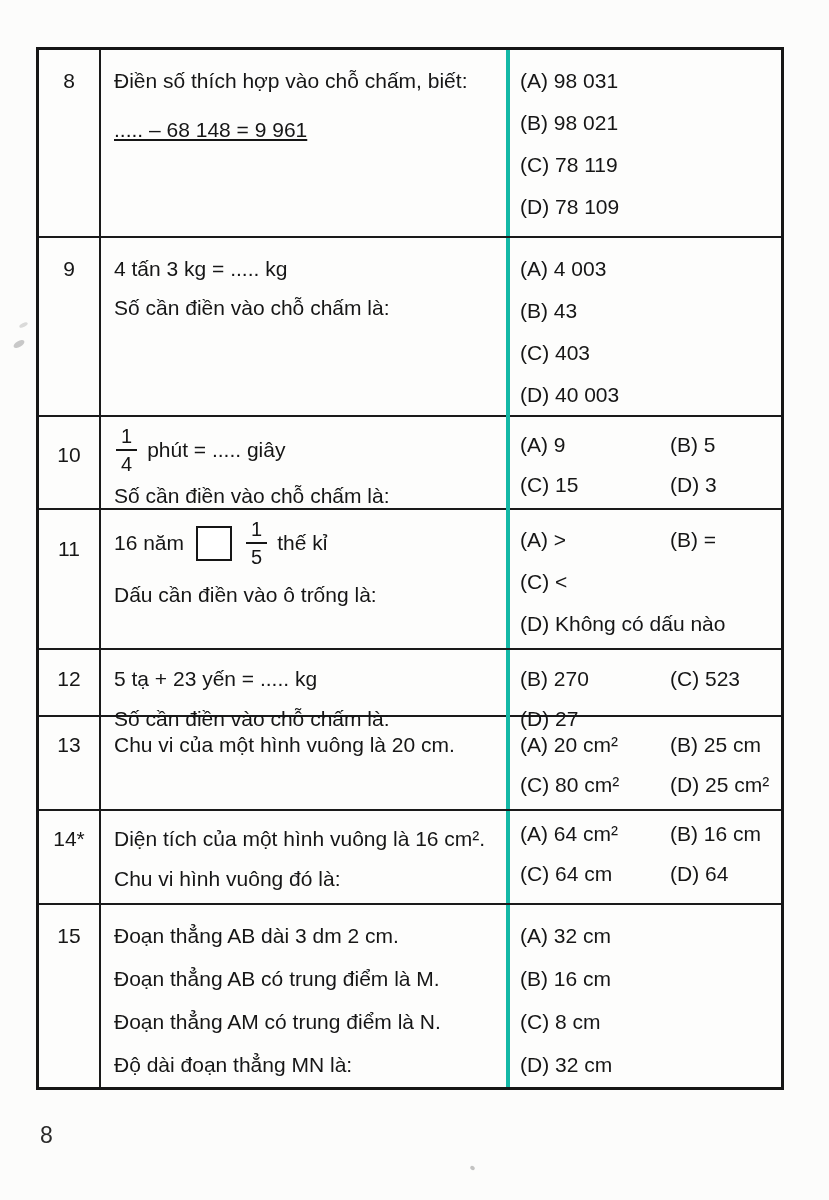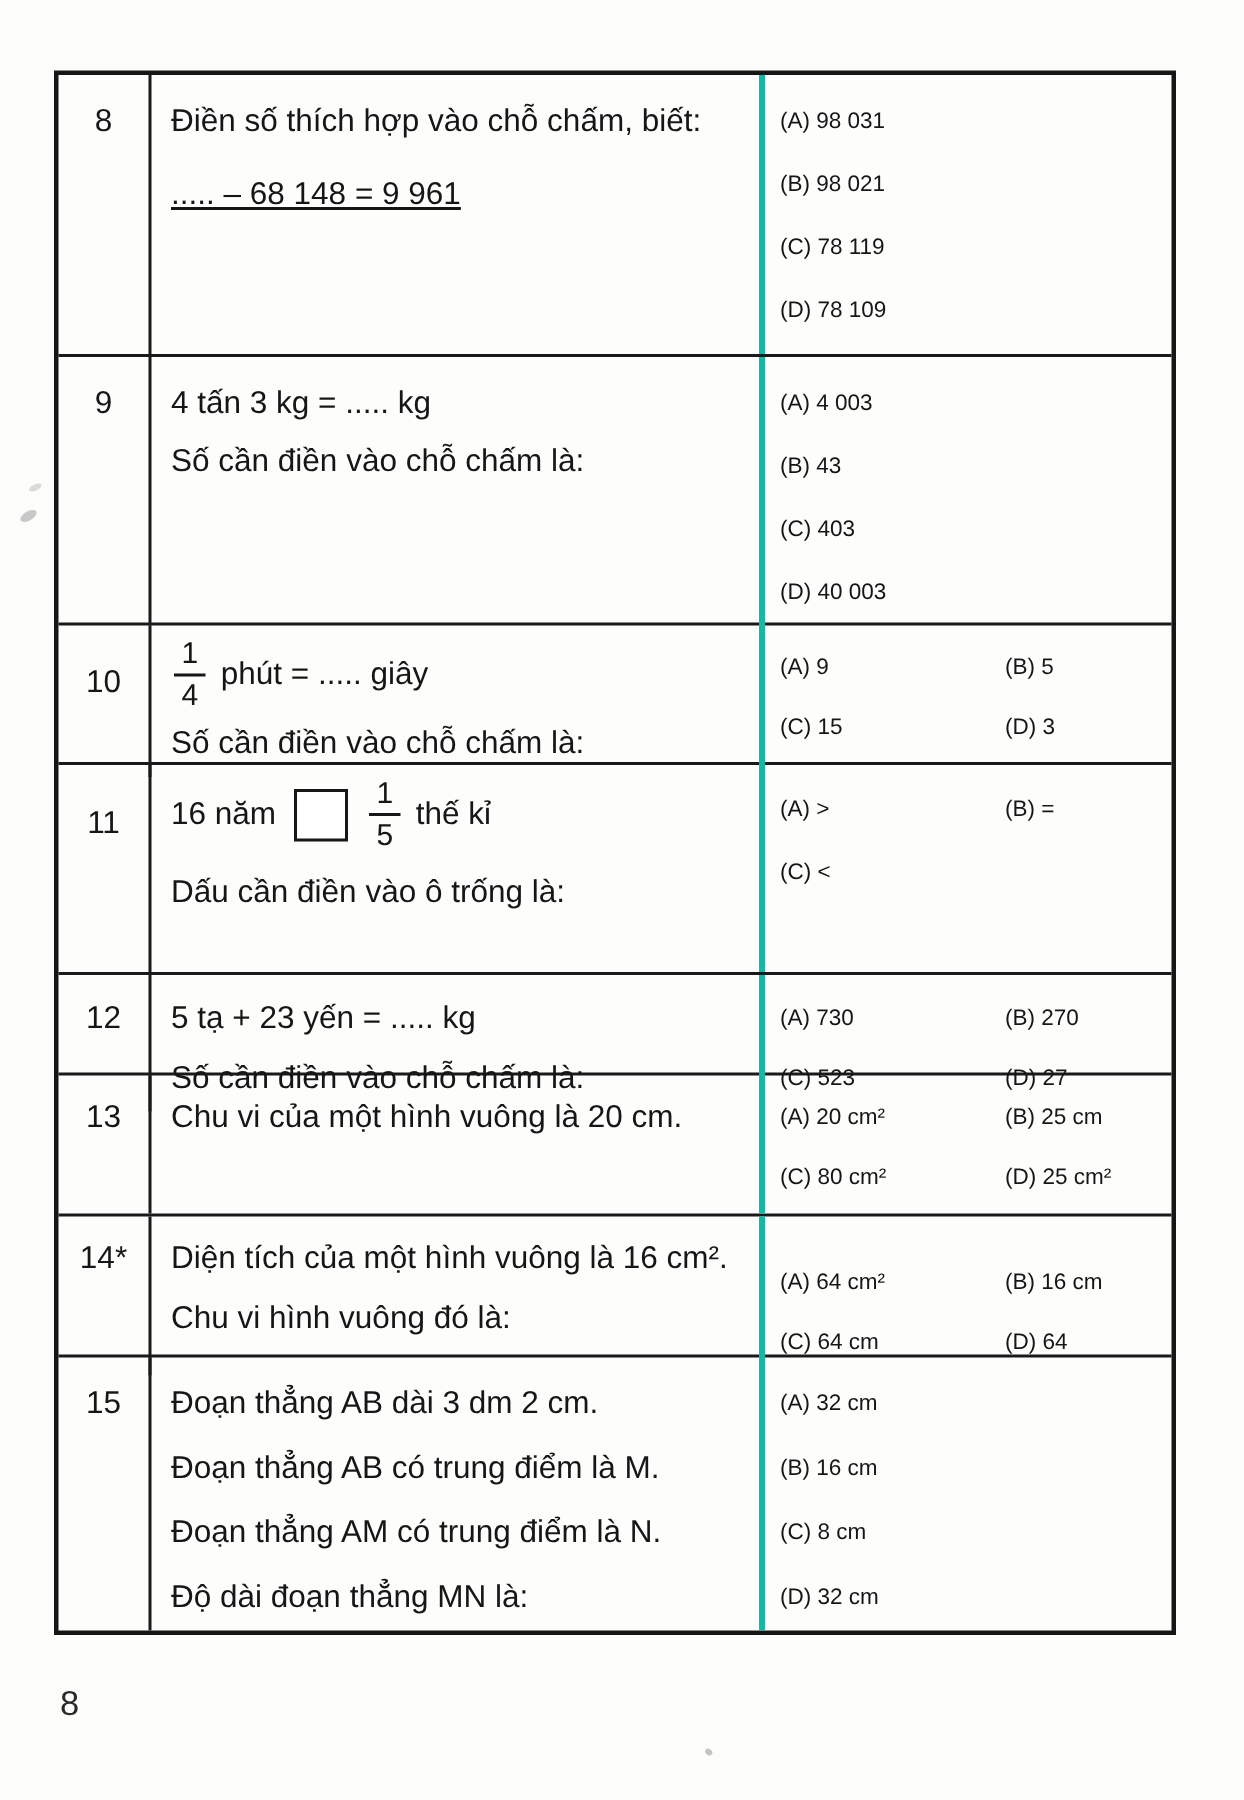--- a/index.html
+++ b/index.html
@@ -26,21 +26,21 @@
     font-size:21px; line-height:28px;
   }
   .cell-q {
     border-right:4px solid #14b8a6;
     padding:17px 8px 8px 13px;
     display:flex; flex-direction:column;
     font-size:21px; line-height:28px;
   }
   .cell-opts {
     padding:17px 4px 8px 10px;
-    font-size:15px; line-height:28px;
+    font-size:21px; line-height:28px;
   }
 
   .qline { white-space:nowrap; }
   .qline.centered { text-align:left;text-decoration:underline; }
   .gap18 > .qline + .qline { margin-top:21px; }
   .gap12 > .qline + .qline { margin-top:11px; }
   .gap15 > .qline + .qline { margin-top:15px; }
 
   .opts-stack { display:flex; flex-direction:column; gap:14px; }
   .opts-stack15 { display:flex; flex-direction:column; gap:15px; }
@@ -157,33 +157,33 @@
           </span>
           <span>thế kỉ</span>
         </div>
         <div class="qline" style="margin-top:12px">Dấu cần điền vào ô trống là:</div>
       </div>
       <div class="cell-opts" style="padding-top:16px">
         <div class="opts-grid rg14">
           <div class="opt">(A) &gt;</div>
           <div class="opt">(B) =</div>
           <div class="opt">(C) &lt;</div>
+          <div class="opt span2">(D) Không có dấu nào</div>
         </div>
       </div>
     </div>
 
     <div class="row" style="height:67px">
       <div class="cell-num" style="padding-top:15px">12</div>
       <div class="cell-q" style="padding-top:15px">
         <div class="qline">5 tạ + 23 yến = ..... kg</div>
         <div class="qline" style="margin-top:12px">Số cần điền vào chỗ chấm là:</div>
       </div>
       <div class="cell-opts" style="padding-top:15px">
         <div class="opts-grid">
-          <div class="opt">(A) 730</div>
           <div class="opt">(B) 270</div>
           <div class="opt">(C) 523</div>
           <div class="opt">(D) 27</div>
         </div>
       </div>
     </div>
 
     <div class="row" style="height:94px">
       <div class="cell-num" style="padding-top:14px">13</div>
       <div class="cell-q" style="padding-top:14px">
@@ -198,21 +198,21 @@
         </div>
       </div>
     </div>
 
     <div class="row" style="height:94px">
       <div class="cell-num" style="padding-top:14px">14*</div>
       <div class="cell-q" style="padding-top:14px">
         <div class="qline">Diện tích của một hình vuông là 16 cm².</div>
         <div class="qline" style="margin-top:12px">Chu vi hình vuông đó là:</div>
       </div>
-      <div class="cell-opts" style="padding-top:30px">
+      <div class="cell-opts" style="padding-top:9px">
         <div class="opts-grid">
           <div class="opt">(A) 64 cm²</div>
           <div class="opt">(B) 16 cm</div>
           <div class="opt">(C) 64 cm</div>
           <div class="opt">(D) 64</div>
         </div>
       </div>
     </div>
 
     <div class="row" style="height:184px">

